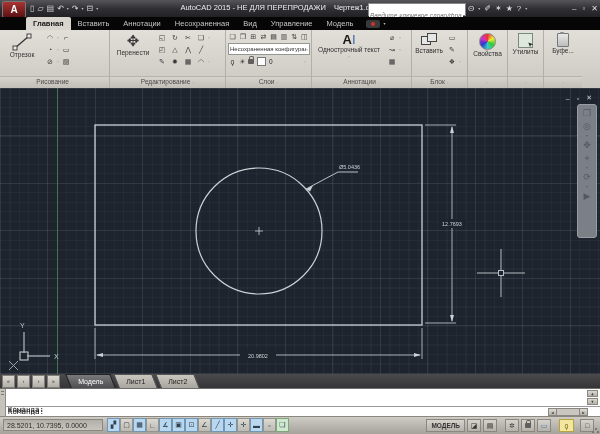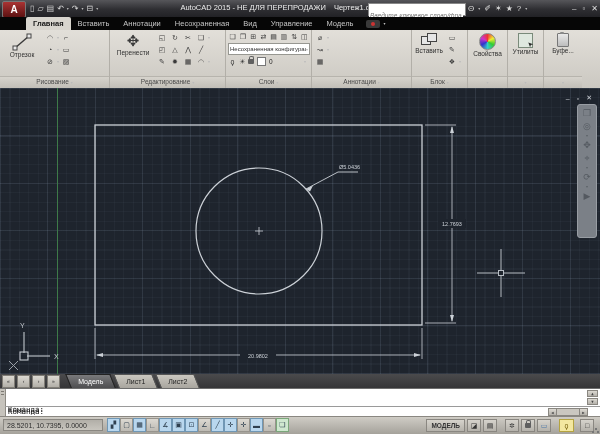--- a/index.html
+++ b/index.html
@@ -277,20 +277,27 @@
         </div>
       </div>
       <div class="pfoot">
         <span>Слои</span>
         <span class="car">▾</span>
       </div>
     </div>
 
     <div class="panel" style="width:100px;">
       <div class="pbody">
+        <div class="bigbtn" style="width:70px;">
+          <span class="aiic">
+            <span>A</span><i>I</i>
+          </span>
+          <span>Однострочный текст</span>
+          <span class="car">▾</span>
+        </div>
         <div class="sgrid">
           <div class="srow">
             <span class="sbtn">⌀</span>
             <span class="car">▾</span>
           </div>
           <div class="srow">
             <span class="sbtn">↝</span>
             <span class="car">▾</span>
           </div>
           <div class="srow">

